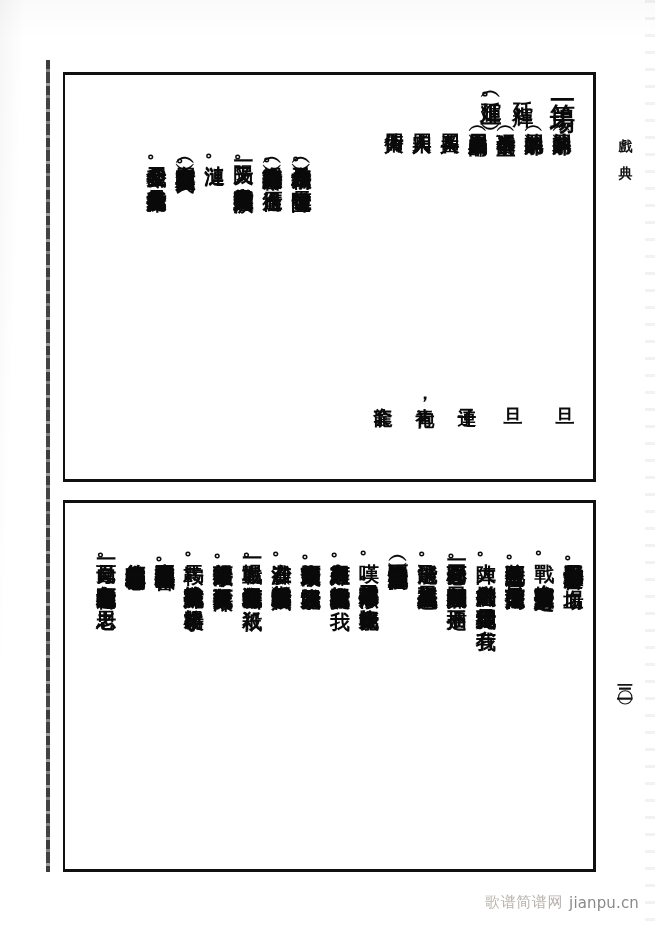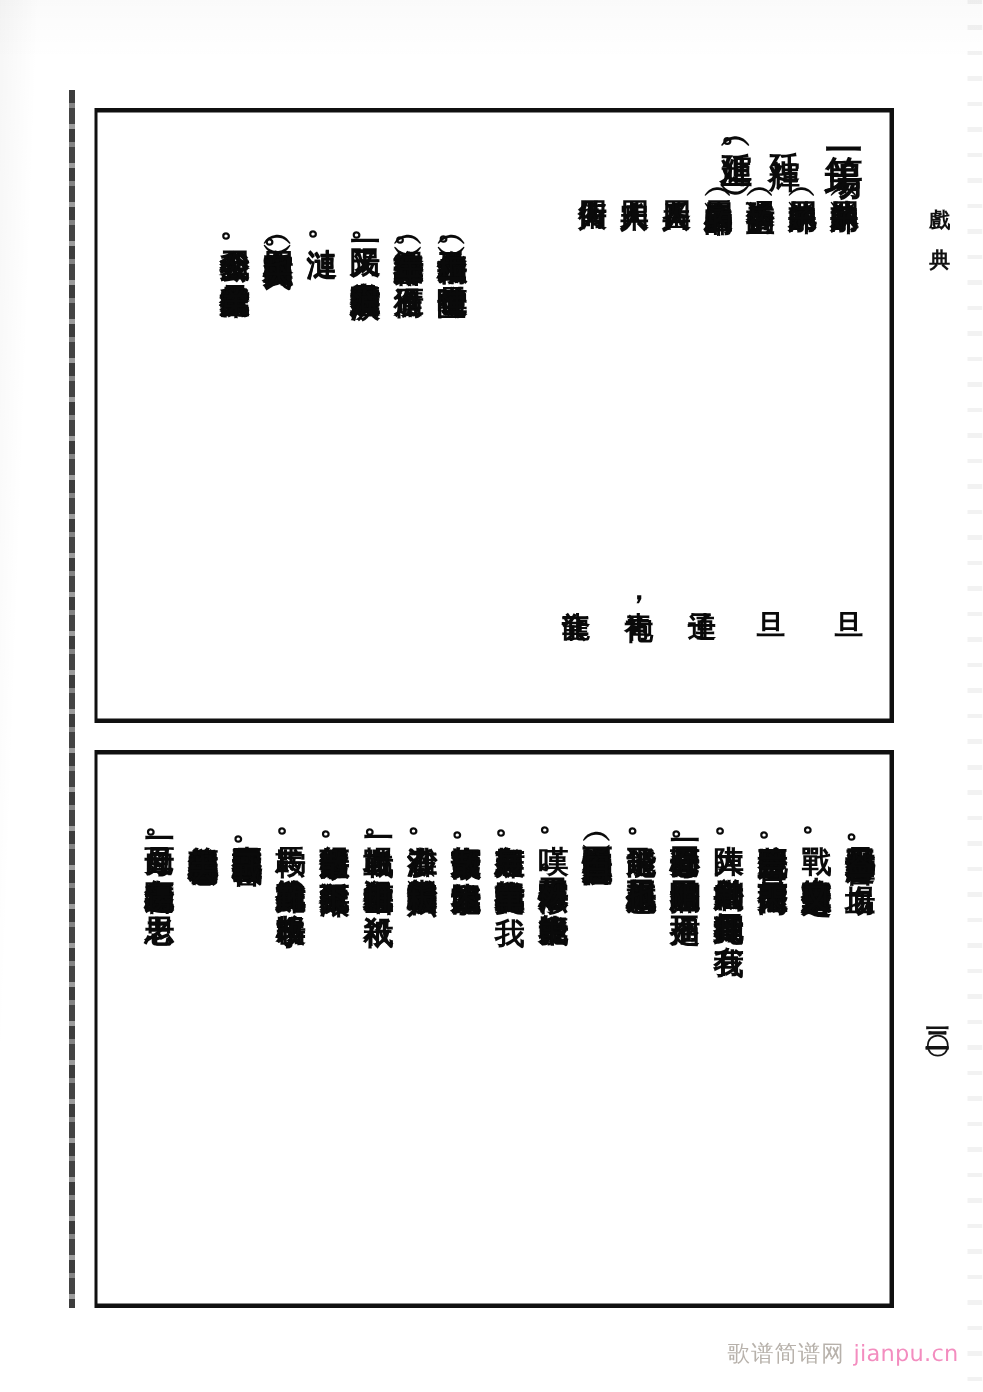--- a/index.html
+++ b/index.html
@@ -217,35 +217,35 @@
     letter-spacing: 0.02em;
     color: #141414;
   }
 
   
   #watermark {
     position: absolute;
     right: 16px;
     bottom: 16px;
     display: flex;
-    align-items: flex-start;
+    align-items: center;
     gap: 6px;
     opacity: .62;
     user-select: none;
   }
   #watermark .wm-cn {
     font-family: "DejaVu Sans", "Liberation Sans", sans-serif;
     font-size: 15px;
     color: #8c8378;
     letter-spacing: .04em;
   }
   #watermark .wm-en {
     font-family: "DejaVu Sans", "Liberation Sans", sans-serif;
     font-size: 15px;
-    color: #ec4899;
+    color: #404040;
     letter-spacing: .01em;
   }
 
   
   #scan-speckle {
     position: absolute;
     right: 0; top: 0;
     width: 10px; height: 928px;
     background: repeating-linear-gradient(180deg,
       rgba(0,0,0,0.05) 0 3px, rgba(0,0,0,0) 3px 17px);

